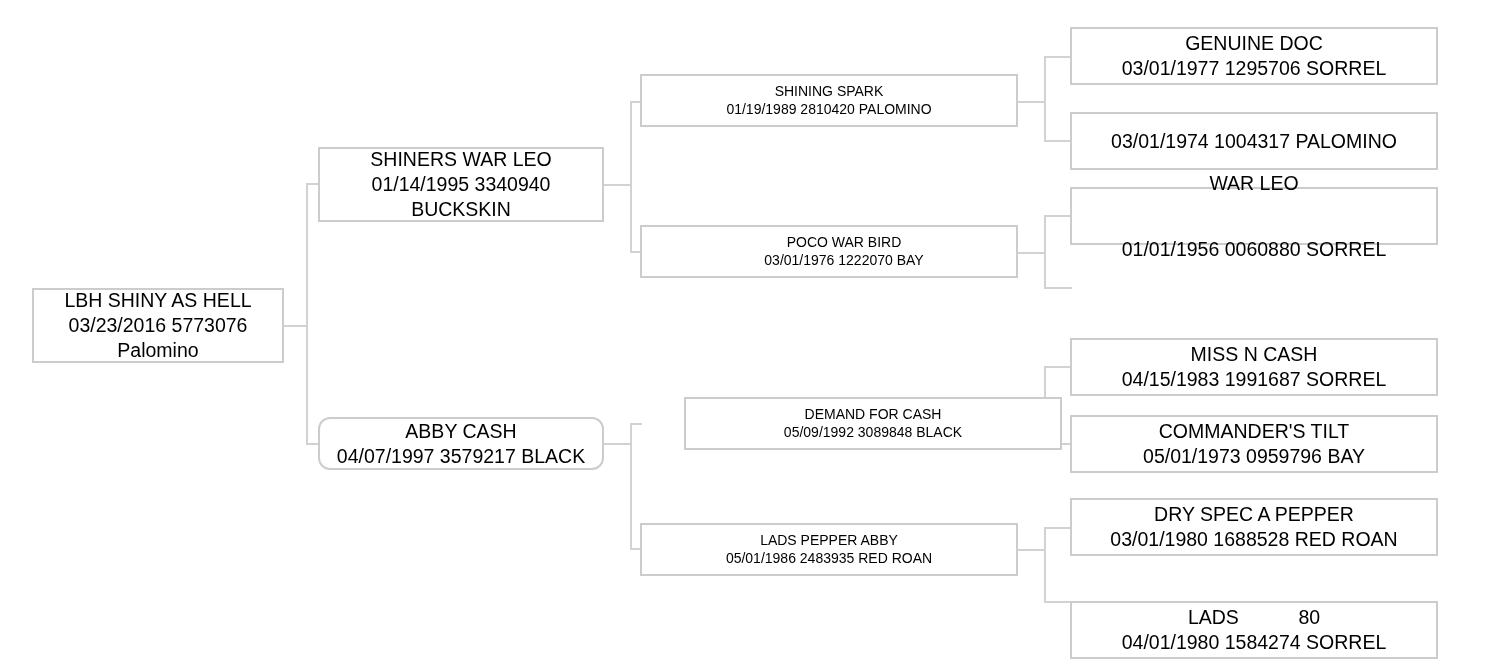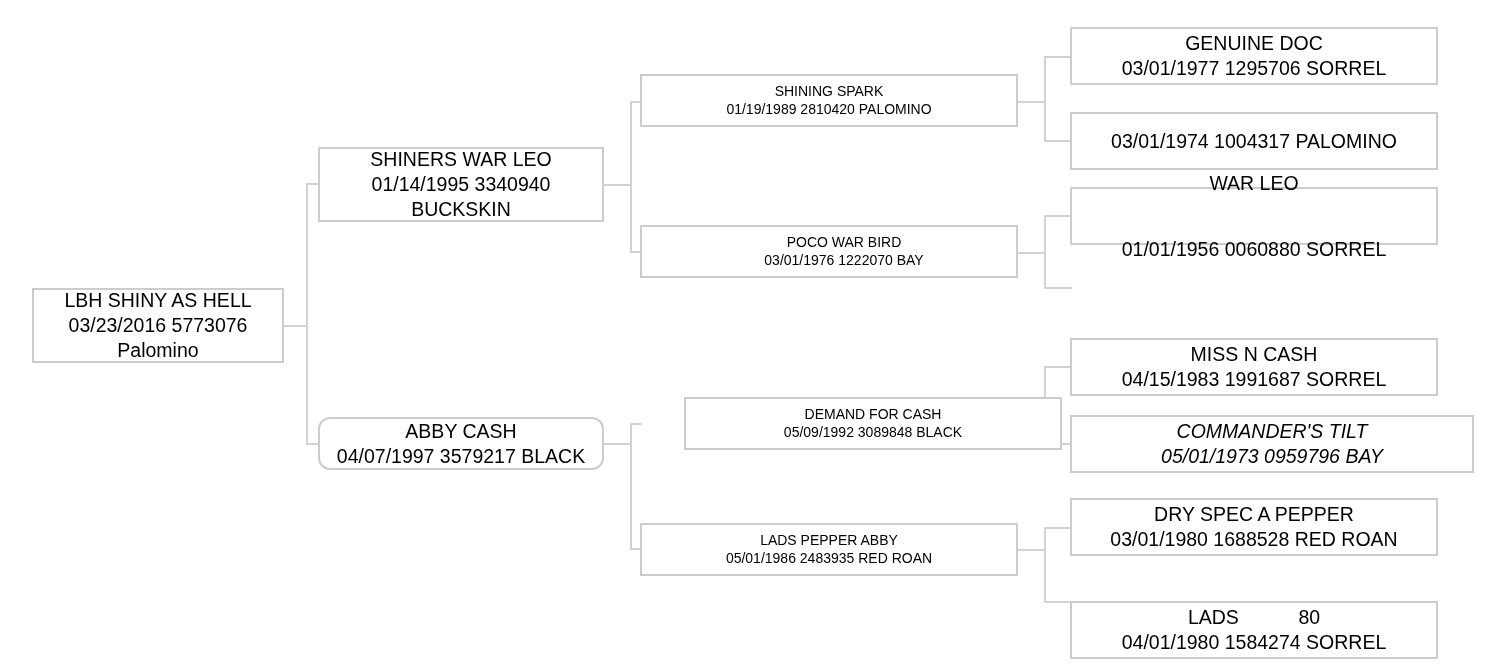--- a/index.html
+++ b/index.html
@@ -143,21 +143,21 @@
     <span class="ln">WAR LEO</span>
     <span class="ln">01/01/1956 0060880 SORREL</span>
   </div>
 
 
   <div class="node gen4" style="left:1070px; top:338px; width:368px; height:58px;">
     <span class="ln">MISS N CASH</span>
     <span class="ln">04/15/1983 1991687 SORREL</span>
   </div>
 
-  <div class="node gen4" style="left:1070px; top:415px; width:404px; height:58px;font-style:italic;">
+  <div class="node gen4" style="left:1070px; top:415px; width:368px; height:58px;">
     <span class="ln">COMMANDER'S TILT</span>
     <span class="ln">05/01/1973 0959796 BAY</span>
   </div>
 
   <div class="node gen4" style="left:1070px; top:498px; width:368px; height:58px;text-align:right;">
     <span class="ln">DRY SPEC A PEPPER</span>
     <span class="ln">03/01/1980 1688528 RED ROAN</span>
   </div>
 
   <div class="node gen4" style="left:1070px; top:574px; width:368px; height:58px;margin-top:27px;">

